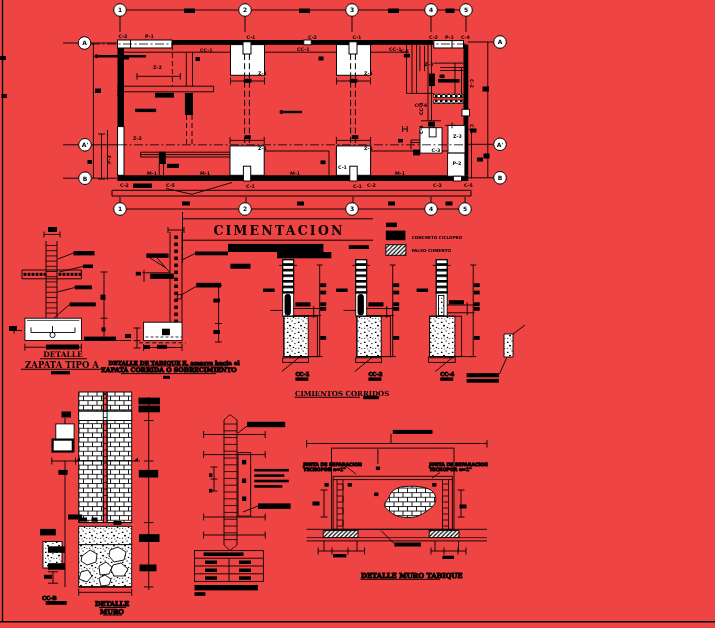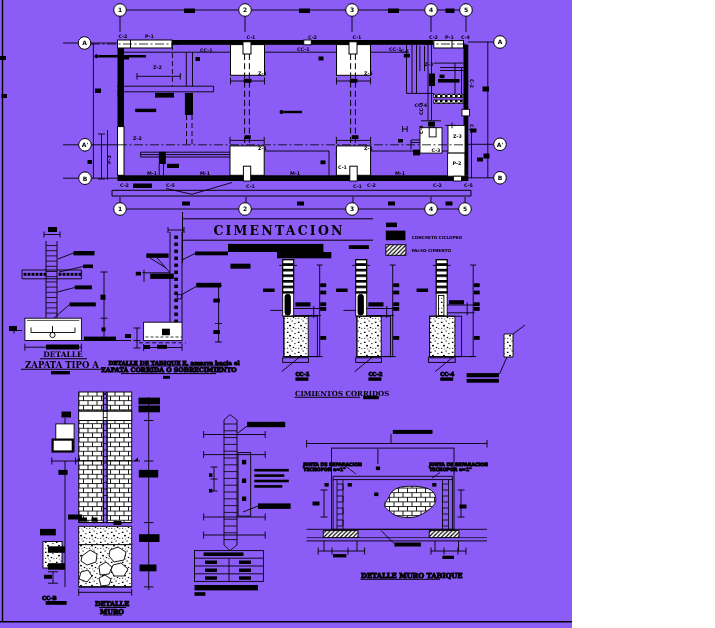--- a/index.html
+++ b/index.html
@@ -1,16 +1,16 @@
 <!DOCTYPE html>
 <html><head>
 <meta charset="utf-8">
 <style>
   html,body{margin:0;padding:0;background:#ffffff;}
-  #sheet{position:relative;width:572px;height:628px;background:#8b5cf6;overflow:hidden;}
+  #sheet{position:relative;width:715px;height:628px;background:#ef4444;overflow:hidden;}
   svg{position:absolute;left:0;top:0;}
   svg text{font-family:"DejaVu Sans",sans-serif;fill:#000;}
   .lbl{font-weight:bold;}
   .serif{font-family:"DejaVu Serif",serif;font-weight:bold;}
   .title-text{font-family:"DejaVu Serif",serif;font-weight:bold;letter-spacing:2.2px;}
 </style>
 </head>
 <body>
 
 <div id="sheet">

